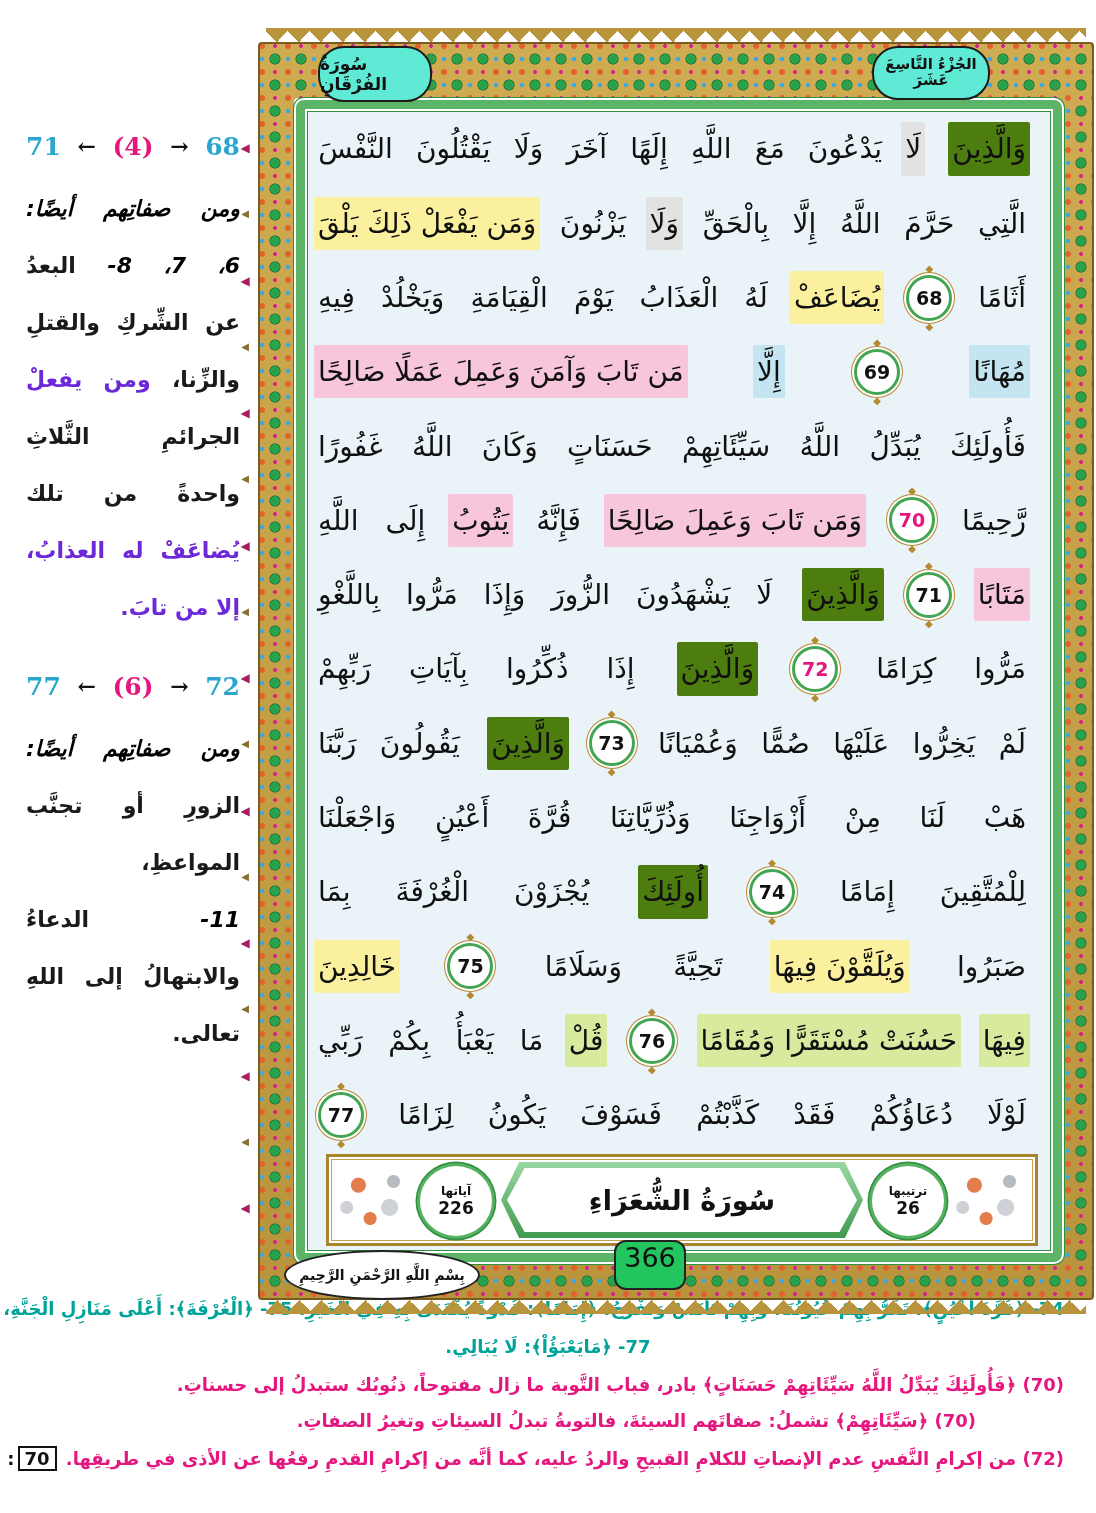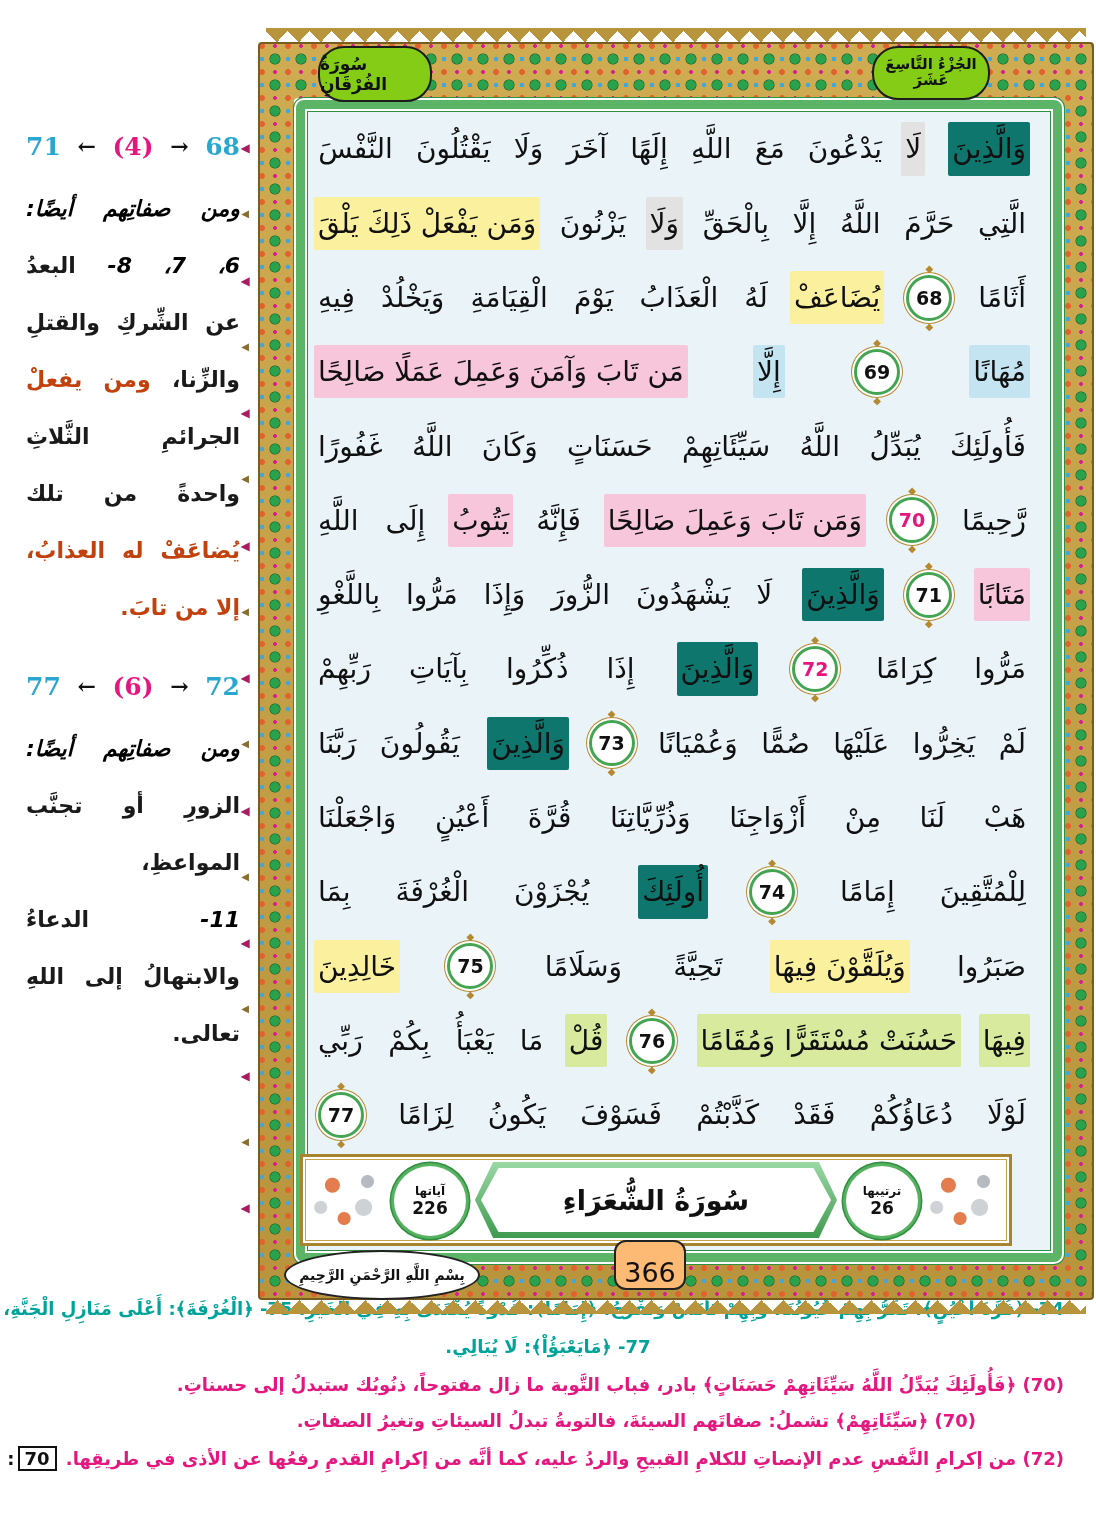--- a/index.html
+++ b/index.html
@@ -14,53 +14,53 @@
       radial-gradient(circle,#e2622f 0 2.6px,rgba(0,0,0,0) 3.2px) 15px 15px/26px 26px,
       radial-gradient(circle,#3fa7dc 0 2px,rgba(0,0,0,0) 2.6px) 15px 2px/26px 26px,
       radial-gradient(circle,#d6218f 0 1.6px,rgba(0,0,0,0) 2.2px) 2px 15px/26px 26px,
       linear-gradient(#cfab52,#b8943c);}
   .teeth{position:absolute;left:8px;right:8px;height:14px;}
   .teeth-top{top:-14px;background:conic-gradient(from 315deg at 50% 100%,#b8943c 0 90deg,rgba(0,0,0,0) 90deg) 0 0/22px 14px repeat-x;}
   .teeth-bottom{bottom:-14px;background:conic-gradient(from 135deg at 50% 0%,#b8943c 0 90deg,rgba(0,0,0,0) 90deg) 0 0/22px 14px repeat-x;}
   .inner-mask{position:absolute;left:36px;right:48px;top:56px;bottom:54px;background:#ffffff;border-radius:4px;}
 
   
-  .cartouche{position:absolute;z-index:6;background:#84cc16;border:2px solid #1c1c1c;border-radius:26px;
+  .cartouche{position:absolute;z-index:6;background:#5eead4;border:2px solid #1c1c1c;border-radius:26px;
     display:flex;align-items:center;justify-content:center;font-weight:bold;color:#111;}
   .c-left{left:318px;top:46px;width:110px;height:52px;font-size:17px;}
   .c-right{right:106px;top:46px;width:114px;height:50px;font-size:15px;text-align:center;line-height:1.05;}
 
   
   .green-frame{position:absolute;left:296px;top:100px;width:748px;height:1144px;z-index:2;
     background:#e9f3f8;border:9px solid #5cb567;border-radius:8px;
     box-shadow:0 0 0 2px #ffffff,0 0 0 3px #2f8f3f, inset 0 0 0 2px #ffffff, inset 0 0 0 3px #2f8f3f;}
 
   .quran{position:absolute;left:314px;top:116px;width:716px;height:1032px;z-index:4;
     display:flex;flex-direction:column;justify-content:space-between;}
   .qline{height:66px;display:flex;direction:rtl;justify-content:space-between;align-items:center;
     font-size:28px;color:#101010;white-space:nowrap;}
   .qseg{display:inline-block;padding:7px 4px;border-radius:2px;line-height:1.4;}
   .h-yellow{background:#fbf09e;}
   .h-pink{background:#f8c6da;}
-  .h-orange{background:#0f766e;margin-left:8px;}
+  .h-orange{background:#4d7c0f;margin-left:8px;}
   .h-blue{background:#c3e4f0;}
   .h-green{background:#d7ea9e;}
   .h-gray{background:#e2e2e2;}
   .vmark{position:relative;flex:0 0 auto;width:40px;height:40px;border-radius:50%;background:#fff;
     border:3px solid #43a551;box-shadow:0 0 0 2px #fff,0 0 0 3px #b5892f;
     display:inline-flex;align-items:center;justify-content:center;
     font-size:19px;font-weight:bold;color:#111;margin:0 4px;}
   .vmark::before,.vmark::after{position:absolute;left:50%;transform:translateX(-50%);
     color:#b5892f;font-size:10px;line-height:1;}
   .vmark::before{content:"◆";top:-14px;}
   .vmark::after{content:"◆";bottom:-14px;}
   .vm-mag{color:#e5177f;}
 
   
-  .banner{position:absolute;left:300px;top:1154px;width:706px;height:86px;z-index:4;background:#fff;
+  .banner{position:absolute;left:326px;top:1154px;width:706px;height:86px;z-index:4;background:#fff;
     border:3px solid #a9842e;box-shadow:inset 0 0 0 2px #fff,inset 0 0 0 3px #c9a24b;}
   .b-flor{position:absolute;top:6px;bottom:6px;width:78px;opacity:.9;
     background:
       radial-gradient(circle at 30% 30%,#e0703a 0 7px,rgba(0,0,0,0) 8px),
       radial-gradient(circle at 70% 60%,#c9cdd1 0 8px,rgba(0,0,0,0) 9px),
       radial-gradient(circle at 45% 75%,#e0703a 0 6px,rgba(0,0,0,0) 7px),
       radial-gradient(circle at 75% 25%,#aeb4ba 0 6px,rgba(0,0,0,0) 7px),
       radial-gradient(circle at 15% 60%,#c9cdd1 0 6px,rgba(0,0,0,0) 7px);}
   .b-flor-l{left:6px;} .b-flor-r{right:6px;}
   .b-oval{position:absolute;top:6px;width:72px;height:70px;border-radius:50%;background:#fff;
@@ -74,34 +74,34 @@
     clip-path:polygon(5% 0,95% 0,100% 50%,95% 100%,5% 100%,0 50%);}
   .b-center-in{position:absolute;inset:6px;background:#fff;
     clip-path:polygon(5% 0,95% 0,100% 50%,95% 100%,5% 100%,0 50%);
     display:flex;align-items:center;justify-content:center;}
   .b-title{font-size:27px;font-weight:bold;color:#111;}
 
   
   .bism{position:absolute;left:284px;top:1250px;width:192px;height:46px;z-index:6;background:#fff;
     border:2px solid #222;border-radius:50%;display:flex;align-items:center;justify-content:center;
     font-size:14px;font-weight:bold;color:#111;direction:rtl;}
-  .pagenum{position:absolute;left:614px;top:1240px;width:68px;height:46px;z-index:6;background:#fdba74;
-    border:2px solid #222;border-radius:12px;display:flex;align-items:flex-end;justify-content:center;
+  .pagenum{position:absolute;left:614px;top:1240px;width:68px;height:46px;z-index:6;background:#22c55e;
+    border:2px solid #222;border-radius:12px;display:flex;align-items:flex-start;justify-content:center;
     font-size:27px;color:#111;}
 
   
   .margin-notes{position:absolute;left:26px;top:126px;width:214px;z-index:3;color:#1a1a1a;}
   .mblock2{margin-top:30px;}
   .mrange{display:flex;direction:ltr;justify-content:space-between;align-items:center;
     font-size:25px;font-weight:bold;height:40px;margin-bottom:14px;font-family:"DejaVu Serif",serif;}
   .mr-num{color:#2ba7cf;} .mr-count{color:#e5177f;} .mr-arrow{color:#111;font-size:22px;}
   .mline{direction:rtl;text-align:justify;text-align-last:justify;height:57px;line-height:57px;
     font-size:22px;font-weight:bold;}
   .mline.noj{text-align-last:right;}
-  .mc-black{color:#1a1a1a;} .mc-magenta{color:#000000;font-style:italic;} .mc-cyan{color:#c2410c;}
+  .mc-black{color:#1a1a1a;} .mc-magenta{color:#000000;font-style:italic;} .mc-cyan{color:#6d28d9;}
 
   
   .arrows-col{position:absolute;left:234px;top:142px;width:22px;height:1072px;z-index:3;
     display:flex;flex-direction:column;justify-content:space-between;align-items:center;}
   .m-arrow{font-size:12px;line-height:1;}
   .m-arrow:nth-child(odd){color:#a81d62;}
   .m-arrow:nth-child(even){color:#8a6d2f;font-size:10px;}
 
   
   .fn{position:absolute;left:32px;right:32px;direction:rtl;font-weight:bold;font-size:18px;

